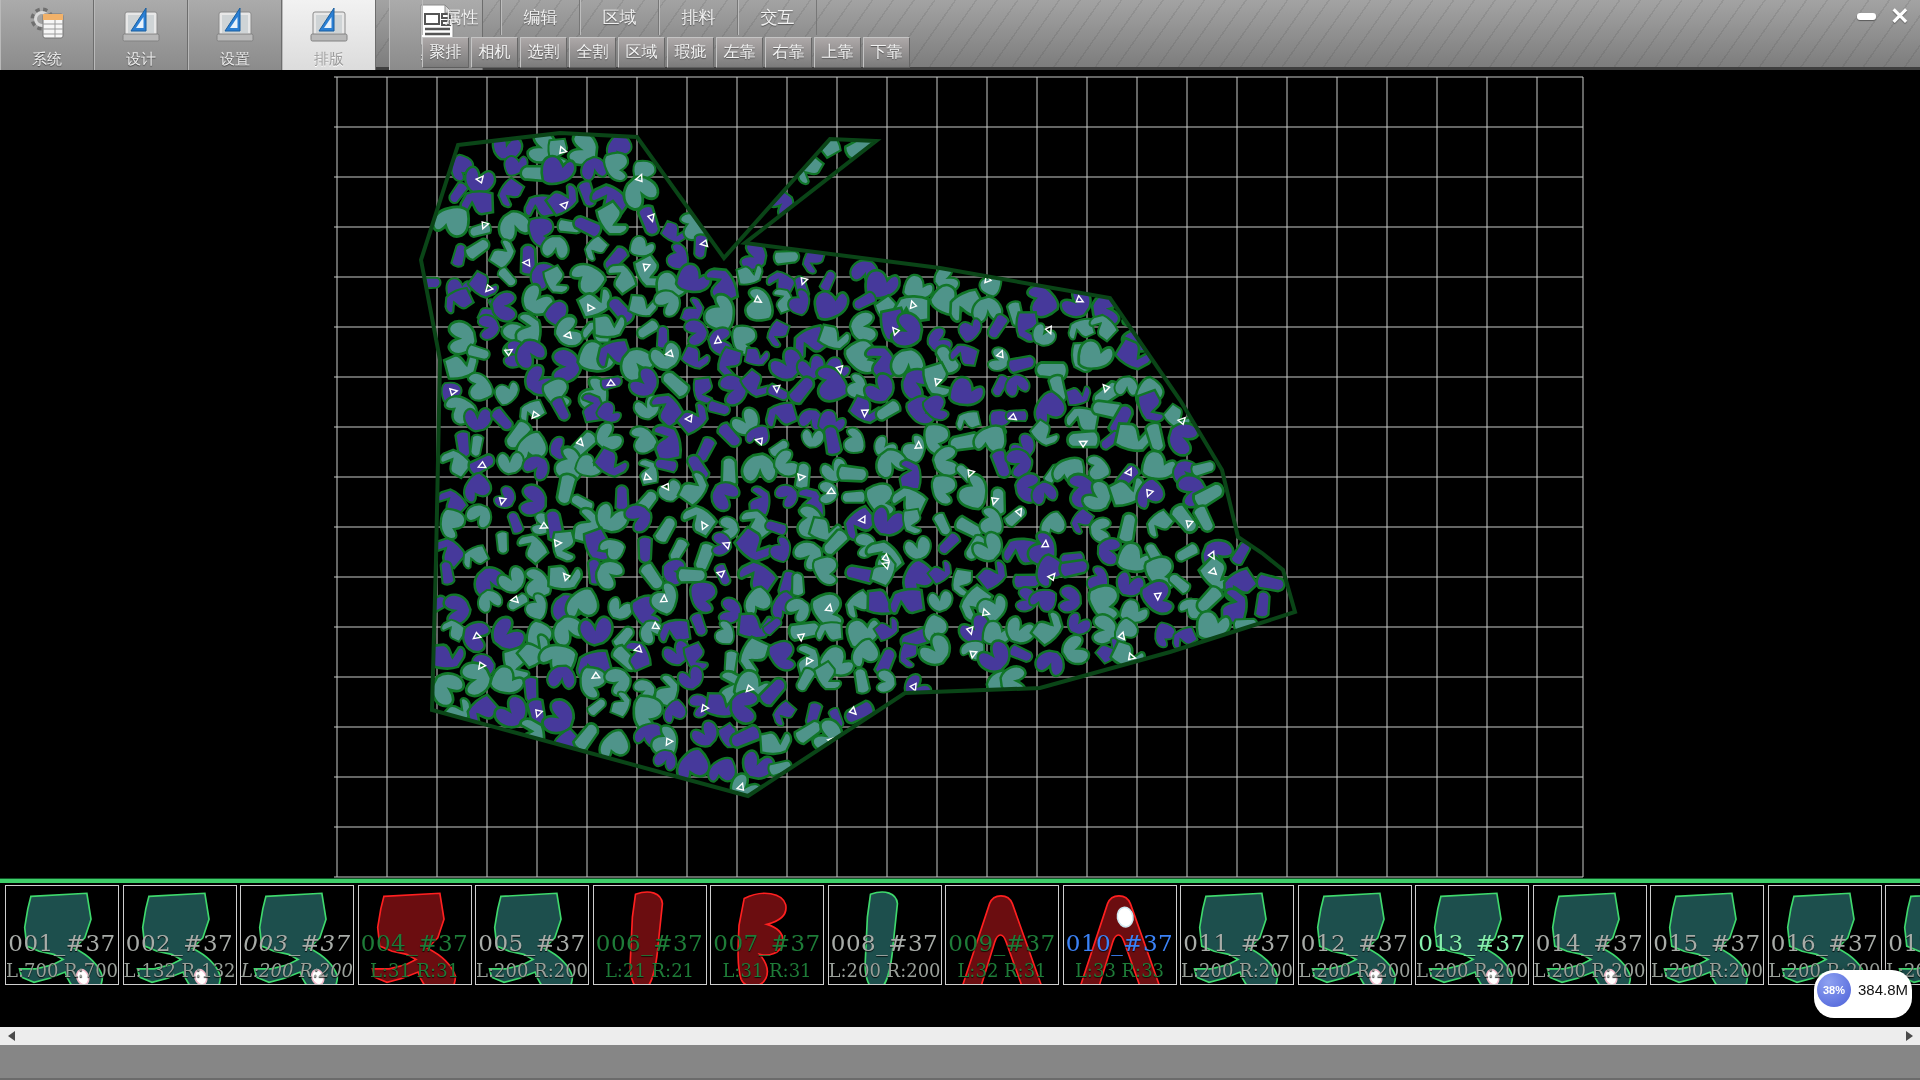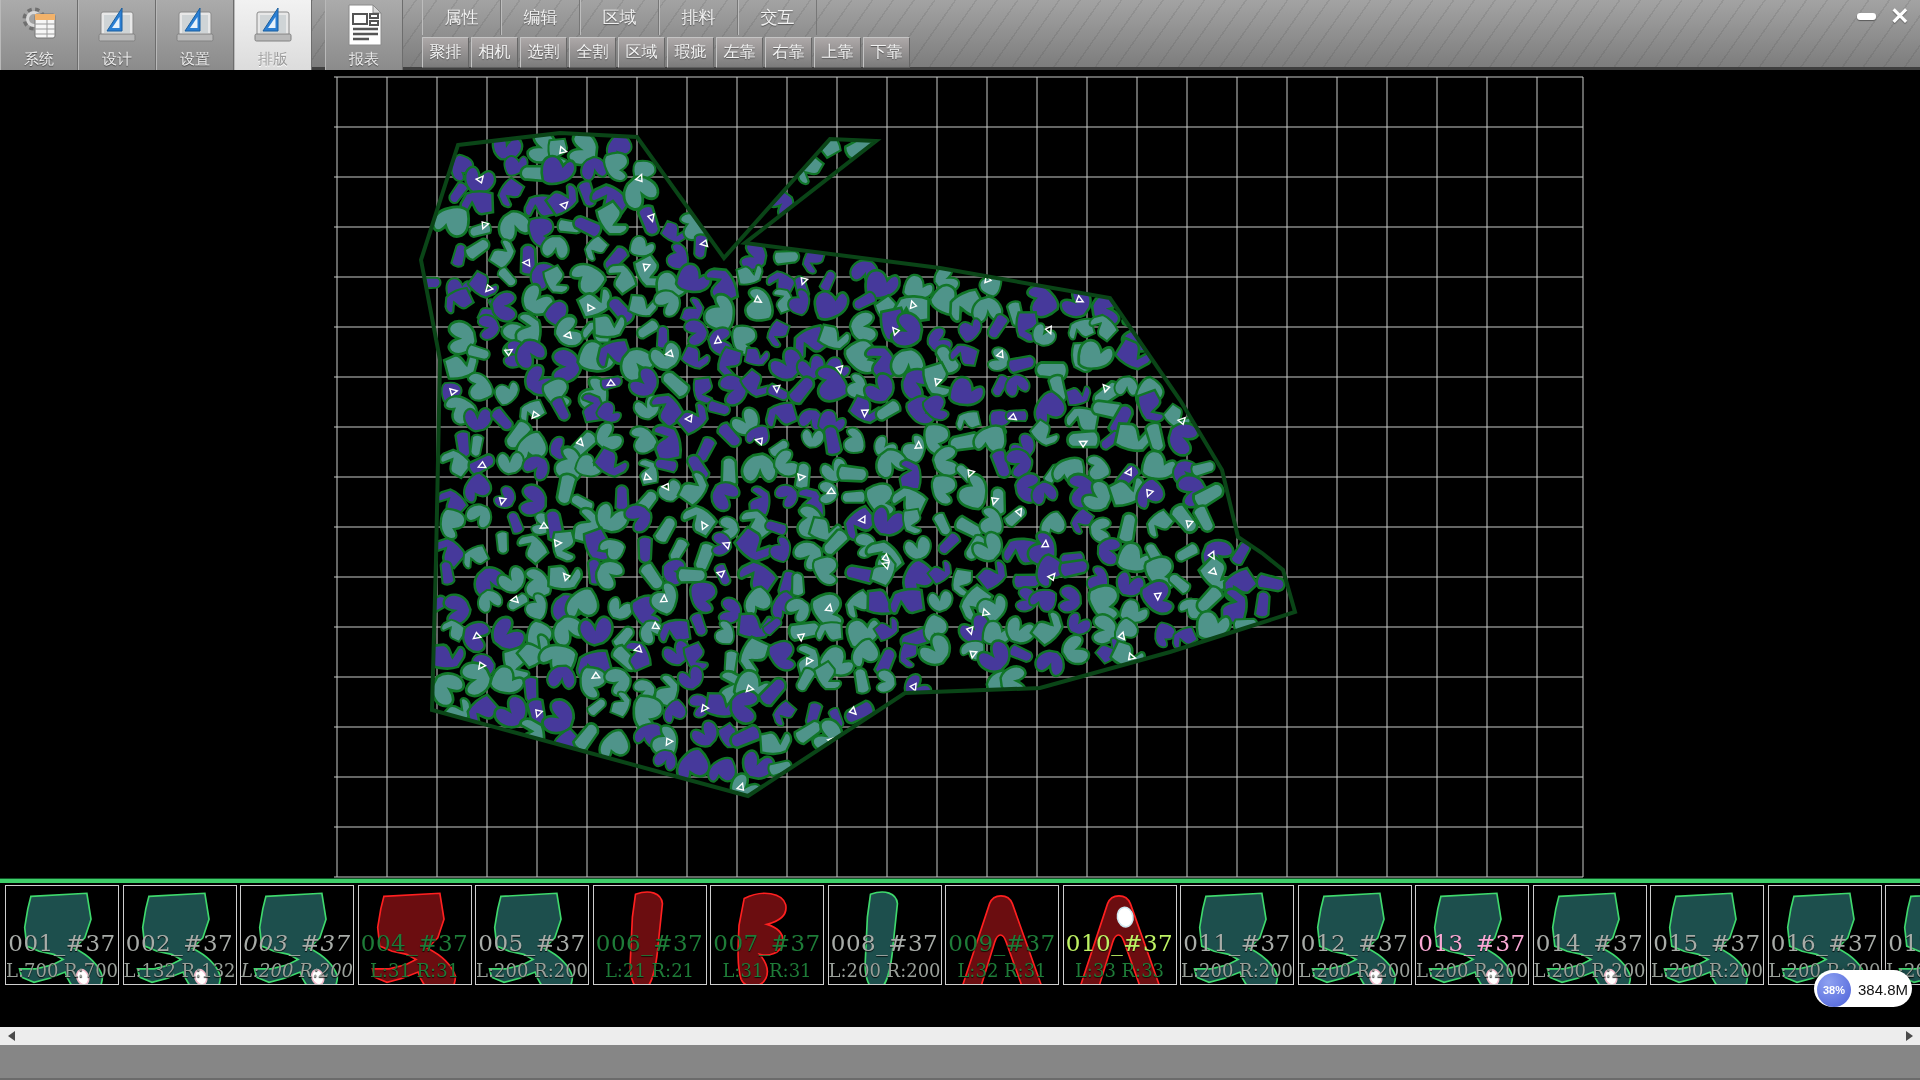--- a/index.html
+++ b/index.html
@@ -7,21 +7,21 @@
               font-family:"Liberation Sans", sans-serif; }
   #app { position:relative; width:1920px; height:1080px; background:#000; }
 
   
   #toolbar { position:absolute; left:0; top:0; width:1920px; height:70px;
     background:linear-gradient(#a3a3a3,#7d7d7d);
     border-bottom:3px solid #3f3f3f; }
   #toolbar .hatch { position:absolute; inset:0;
     background:repeating-linear-gradient(125deg, rgba(40,40,40,.10) 0 1.5px, transparent 1.5px 17px); }
   #bigButtons { position:absolute; left:0; top:0; height:70px; display:flex; }
-  .bigbtn { width:78px; height:70px; display:flex; flex-direction:column; align-items:center;
+  .bigbtn { width:94px; height:70px; display:flex; flex-direction:column; align-items:center;
     justify-content:flex-end; padding-bottom:3px;
     background:linear-gradient(#ababab,#8b8b8b);
     border-left:1px solid #b9b9b9; border-right:1px solid #6d6d6d; cursor:default; }
   .bigbtn:nth-child(5){ margin-left:13px; }
   .bigbtn .lbl { font-size:15px; color:#eeeeee; text-shadow:0 1px 1px #4a4a4a; line-height:17px; }
   .bigbtn.active { background:linear-gradient(#f2f2f2,#dcdcdc); }
   .bigbtn.active .lbl { color:#9b9b9b; text-shadow:0 1px 0 #fff; }
   .bigbtn svg { display:block; margin-bottom:2px; }
 
   #menuRow1 { position:absolute; left:422px; top:0; height:36px; display:flex; }
@@ -53,21 +53,21 @@
     border:1px solid #cfcfcf; overflow:hidden; }
   .cell svg { position:absolute; left:0; top:0; }
   .cell .pid { position:absolute; left:0; right:0; top:44px; text-align:center;
     font-family:"DejaVu Serif", serif; font-size:23px; letter-spacing:0.5px;
     text-shadow:0 1px 1px rgba(0,0,0,.8); white-space:nowrap; }
   .cell .plr { position:absolute; left:0; right:0; bottom:3px; text-align:center;
     font-family:"DejaVu Serif", serif; font-size:18px;
     text-shadow:0 1px 1px rgba(0,0,0,.8); white-space:nowrap; }
 
   
-  #badge { position:absolute; left:1814px; top:970px; width:98px; height:37px;
+  #badge { position:absolute; left:1814px; top:970px; width:98px; height:48px;
     background:#fff; border-radius:20px; box-shadow:0 2px 7px rgba(0,0,0,.55); z-index:5; }
   #badgeCircle { position:absolute; left:3px; top:3px; width:34px; height:34px; border-radius:50%;
     background:radial-gradient(circle at 35% 28%, #8ea1f1, #4c60d8);
     display:flex; align-items:center; justify-content:center;
     color:#fff; font-size:11px; font-weight:bold; }
   #badgeMem { position:absolute; left:44px; top:0; height:40px; line-height:40px;
     color:#111; font-size:15px; }
 
   
   #hscroll { position:absolute; left:0; top:1027px; width:1920px; height:18px; background:#ededed; }
@@ -919,21 +919,21 @@
           <path d="M14,96 L40,17 C44,7 58,7 62,17 L90,96 L71,96 L56,54 C53,45 48,45 45,54 L32,96 Z" fill="#6b0d10" stroke="#ff2020" stroke-width="1.6"></path>
         </svg>
         <div class="pid" style="color: rgb(30, 124, 56);">009_#37</div>
         <div class="plr" style="color: rgb(30, 124, 56);">L:32 R:31</div>
       </div>
       <div class="cell" style="left: 1062.5px;">
         <svg width="112" height="114" viewBox="0 0 104 110">
           <path d="M14,96 L40,17 C44,7 58,7 62,17 L90,96 L71,96 L56,54 C53,45 48,45 45,54 L32,96 Z" fill="#6b0d10" stroke="#ff2020" stroke-width="1.6"></path>
           <ellipse cx="57" cy="30" rx="7.5" ry="9.5" transform="rotate(-10 57 30)" fill="#ffffff" stroke="#cfe8f0" stroke-width="1.5"></ellipse>
         </svg>
-        <div class="pid" style="color: #bef264;">010_#37</div>
+        <div class="pid" style="color: #3b82f6;">010_#37</div>
         <div class="plr" style="color: rgb(30, 124, 56);">L:33 R:33</div>
       </div>
       <div class="cell" style="left: 1180px;">
         <svg width="112" height="114" viewBox="0 0 104 110">
           <path d="M22,10 L76,7 L80,32 L74,50 L64,60 C76,66 87,75 91,87 C91,97 87,102 76,105 C66,103 58,94 55,83 L40,89 L25,93 L13,88 L11,80 L27,80 L43,76 L53,71 L44,66 L30,63 L18,58 L16,40 L19,22 Z" fill="#1d4f4d" stroke="#3fd96d" stroke-width="1.6"></path>
         </svg>
         <div class="pid" style="color: rgb(168, 172, 168);">011_#37</div>
         <div class="plr" style="color: rgb(154, 160, 154);">L:200 R:200</div>
       </div>
       <div class="cell" style="left: 1297.5px;">
@@ -942,21 +942,21 @@
           <ellipse cx="72" cy="88" rx="5.5" ry="7.5" transform="rotate(-20 72 88)" fill="#ffffff" stroke="#efb9c8" stroke-width="1.5"></ellipse>
         </svg>
         <div class="pid" style="color: rgb(168, 172, 168);">012_#37</div>
         <div class="plr" style="color: rgb(154, 160, 154);">L:200 R:200</div>
       </div>
       <div class="cell" style="left: 1415px;">
         <svg width="112" height="114" viewBox="0 0 104 110">
           <path d="M22,10 L76,7 L80,32 L74,50 L64,60 C76,66 87,75 91,87 C91,97 87,102 76,105 C66,103 58,94 55,83 L40,89 L25,93 L13,88 L11,80 L27,80 L43,76 L53,71 L44,66 L30,63 L18,58 L16,40 L19,22 Z" fill="#1d4f4d" stroke="#3fd96d" stroke-width="1.6"></path>
           <ellipse cx="72" cy="88" rx="5.5" ry="7.5" transform="rotate(-20 72 88)" fill="#ffffff" stroke="#efb9c8" stroke-width="1.5"></ellipse>
         </svg>
-        <div class="pid" style="color: #f9a8d4;">013_#37</div>
+        <div class="pid" style="color: #86efac;">013_#37</div>
         <div class="plr" style="color: rgb(154, 160, 154);">L:200 R:200</div>
       </div>
       <div class="cell" style="left: 1532.5px;">
         <svg width="112" height="114" viewBox="0 0 104 110">
           <path d="M22,10 L76,7 L80,32 L74,50 L64,60 C76,66 87,75 91,87 C91,97 87,102 76,105 C66,103 58,94 55,83 L40,89 L25,93 L13,88 L11,80 L27,80 L43,76 L53,71 L44,66 L30,63 L18,58 L16,40 L19,22 Z" fill="#1d4f4d" stroke="#3fd96d" stroke-width="1.6"></path>
           <ellipse cx="72" cy="88" rx="5.5" ry="7.5" transform="rotate(-20 72 88)" fill="#ffffff" stroke="#efb9c8" stroke-width="1.5"></ellipse>
         </svg>
         <div class="pid" style="color: rgb(168, 172, 168);">014_#37</div>
         <div class="plr" style="color: rgb(154, 160, 154);">L:200 R:200</div>
       </div>

